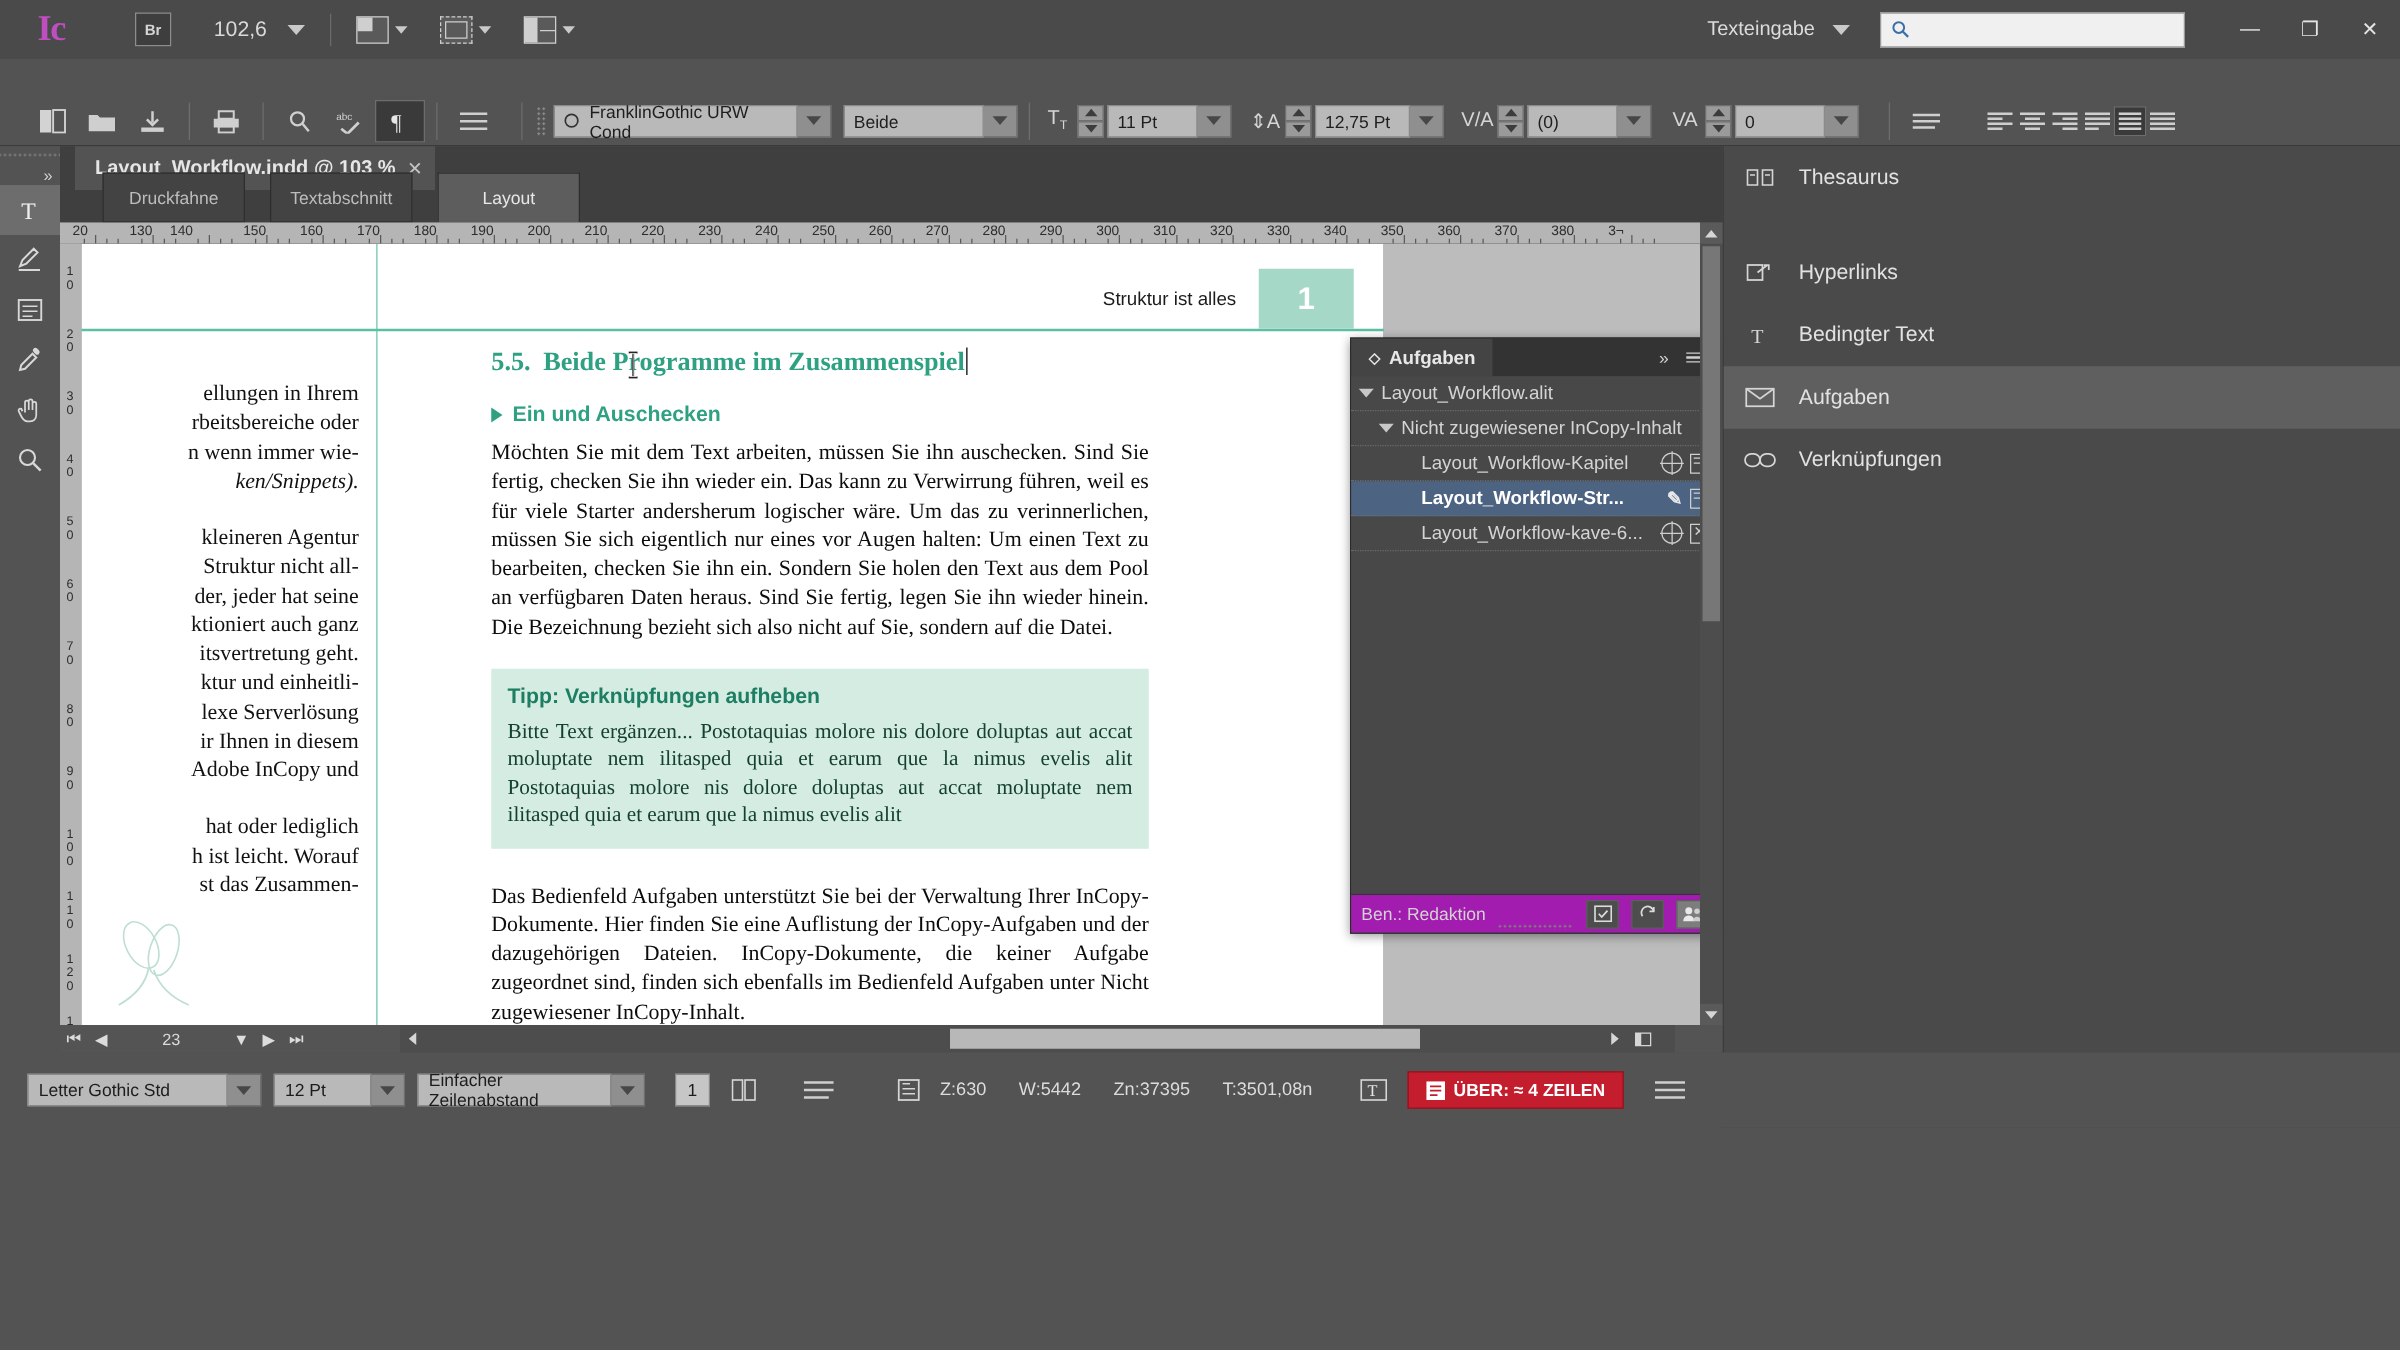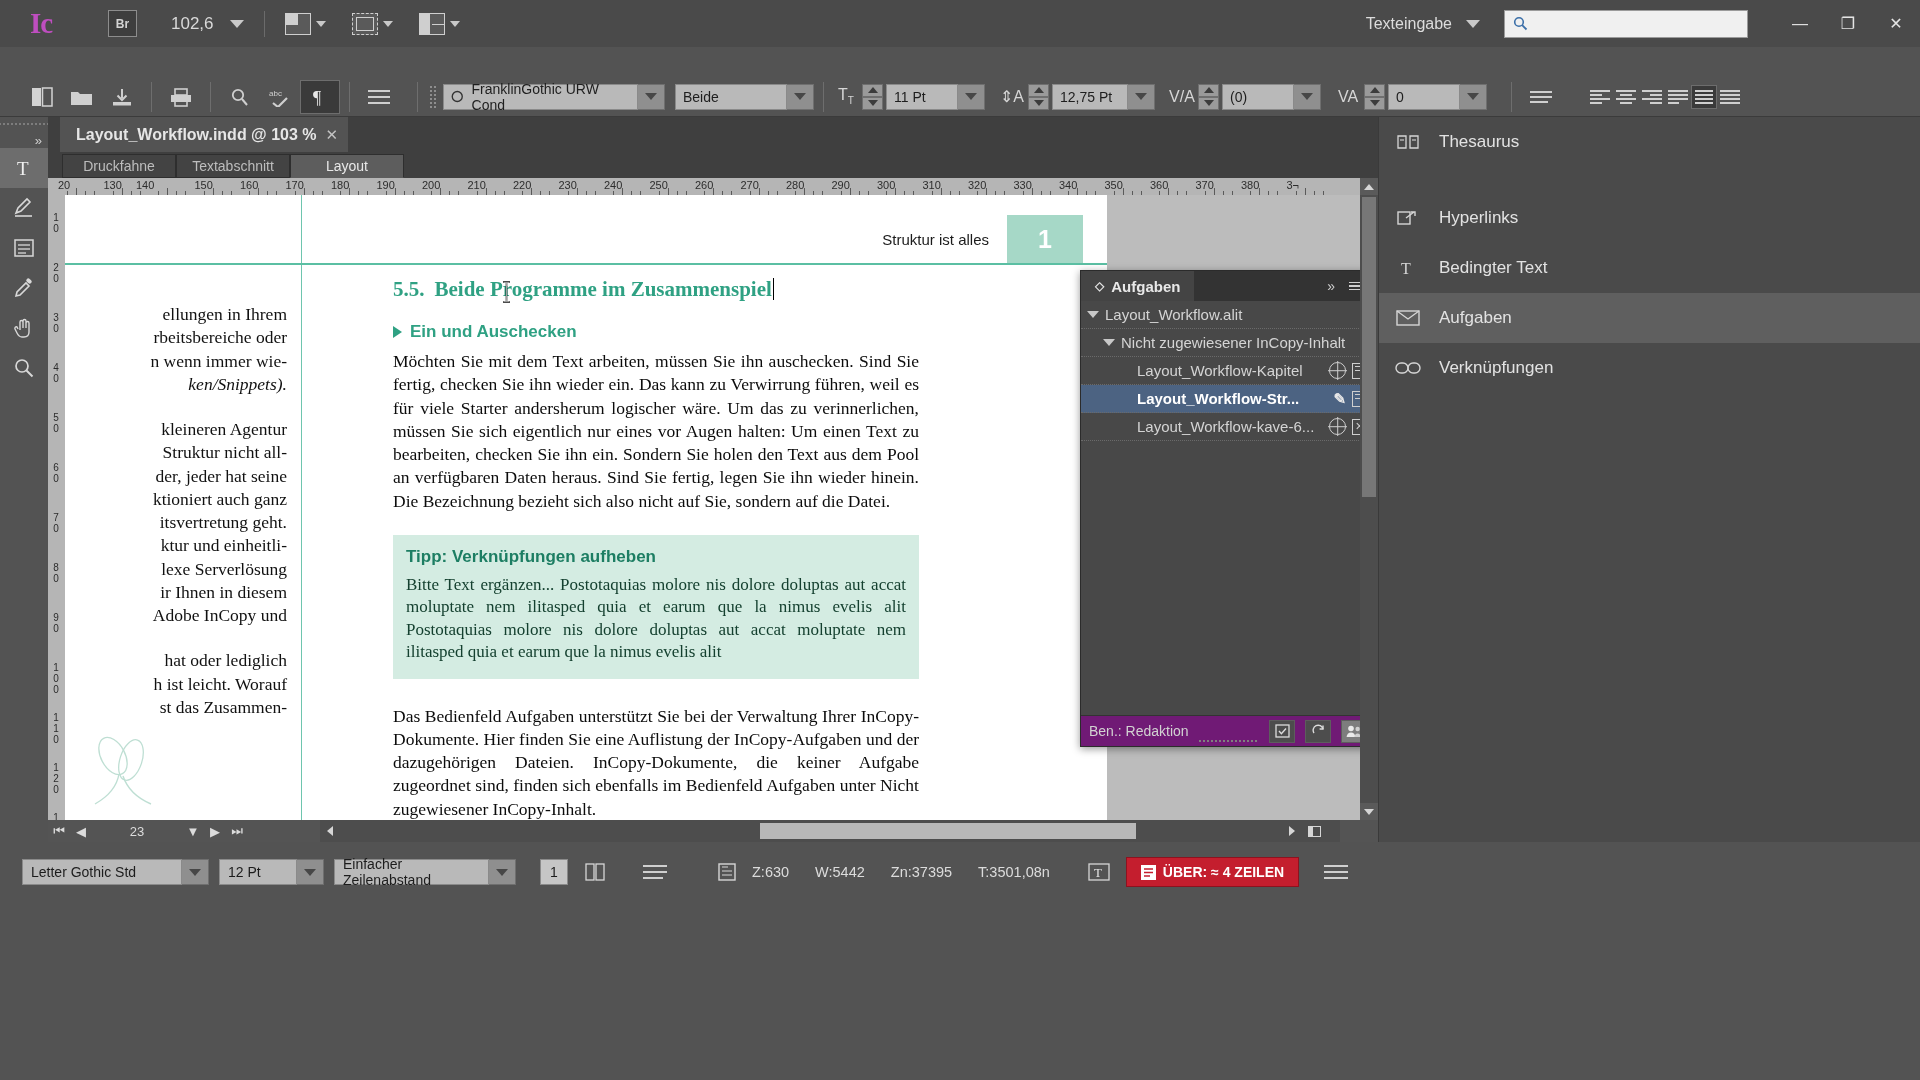--- a/index.html
+++ b/index.html
@@ -178,24 +178,24 @@
     display: flex; align-items: center; padding: 0 10px 0 16px; gap: 9px;
   }
   .doctab .x { color: #c3c3c3; font-weight: normal; font-size: 15px; }
 
   
   .viewtabs {
     position: absolute; left: 48px; top: 152px; width: 1330px; height: 26px;
     background: #3f3f3f; display: flex; align-items: flex-end; padding-left: 14px;
   }
   .vtab {
-    height: 24px; min-width: 114px; padding: 0 12px;
+    height: 40px; min-width: 114px; padding: 0 12px;
     background: #434343; border: 1px solid #2e2e2e;
     color: #bdbdbd; font-size: 14px;
-    display: flex; align-items: center; justify-content: center;
+    display: flex; align-items: center; justify-content: center; margin-left: 20px;
   }
   .vtab.active { background: #5d5d5d; color: #e8e8e8; border-bottom-color: #5d5d5d; }
 
   
   .ruler {
     position: absolute; left: 48px; top: 178px; width: 1312px; height: 17px;
     background: #b5b5b5; overflow: hidden;
   }
   .ruler .tick {
     position: absolute; top: 1px; font-size: 11px; color: #2c2c2c;
@@ -357,21 +357,21 @@
   .penico { color: #e9e9e9; font-size: 15px; }
   .tp-scroll {
     position: absolute; right: 0; top: 0; width: 13px; height: 414px;
     background: #3d3d3d;
   }
   .tp-scroll .thumb {
     position: absolute; left: 1px; top: 1px; width: 11px; height: 150px;
     background: #6f6f6f;
   }
   .tp-footer {
-    height: 31px; background: #701a75; display: flex; align-items: center;
+    height: 31px; background: #a21caf; display: flex; align-items: center;
     padding: 0 8px; color: #d2d2d2; font-size: 14px; gap: 10px;
     border-top: 1px solid #333;
   }
   .tp-footer .fico {
     width: 26px; height: 23px; display:flex;align-items:center;justify-content:center;
     border: 1px solid #5d5d5d; background: #4d4d4d; color: #dcdcdc; font-size: 13px;
   }
   .tp-grip-bot {
     position: absolute; left: 50%; transform: translateX(-50%); bottom: 2px;
     width: 60px; height: 5px;

